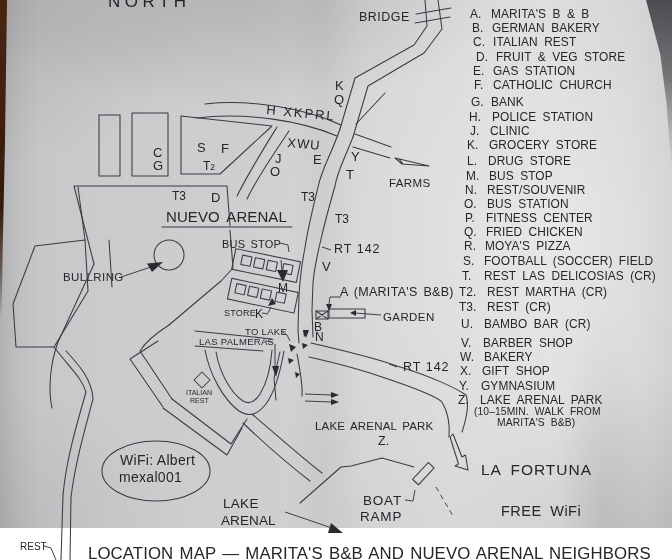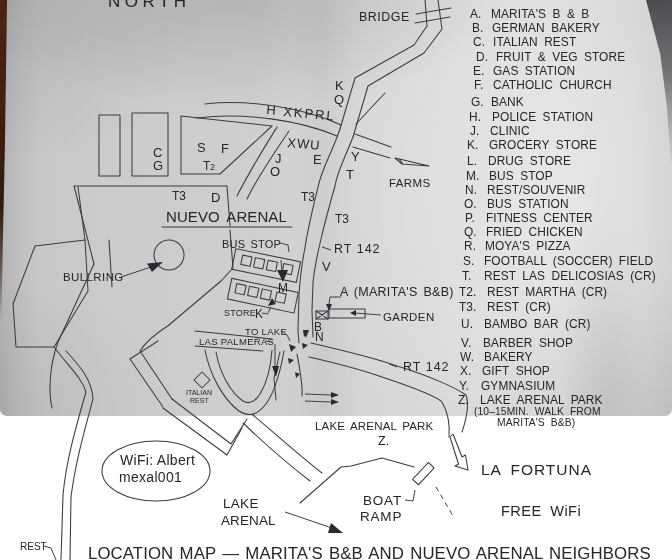--- a/index.html
+++ b/index.html
@@ -1,28 +1,27 @@
 <!DOCTYPE html>
 <html><head>
 <meta charset="utf-8">
 <style>
 html,body{margin:0;padding:0;}
 body{width:672px;height:560px;overflow:hidden;font-family:"Liberation Sans",sans-serif;}
-#photo{position:relative;width:672px;height:416px;
+#photo{position:relative;width:672px;height:528px;
 background:
  radial-gradient(ellipse 450px 520px at 84% 45%, rgba(255,255,255,0.40), rgba(255,255,255,0) 72%),
  radial-gradient(ellipse 380px 150px at 35% 0%, rgba(50,50,56,0.16), rgba(0,0,0,0) 72%),
  radial-gradient(ellipse 280px 220px at 0% 0%, rgba(40,40,44,0.12), rgba(0,0,0,0) 75%),
  radial-gradient(ellipse 300px 220px at 100% 100%, rgba(40,40,44,0.11), rgba(0,0,0,0) 72%),
  radial-gradient(ellipse 260px 200px at 0% 100%, rgba(40,40,44,0.08), rgba(0,0,0,0) 70%),
  radial-gradient(ellipse 60px 280px at 90% 97%, rgba(40,40,44,0.10), rgba(0,0,0,0) 75%),
  linear-gradient(90deg, rgba(60,60,64,0.14) 0px, rgba(60,60,64,0.05) 18px, rgba(0,0,0,0) 40px),
  linear-gradient(90deg, rgba(0,0,0,0) 43%, rgba(0,0,0,0.04) 48%, rgba(0,0,0,0) 54%),
  linear-gradient(90deg, #c5c5c7 0%, #cbcbcd 15%, #cfcfd1 40%, #d5d5d7 65%, #d8d8da 82%, #d0d0d2 94%, #c6c6c8 100%);
-border-radius: 7px;
 }
 svg{position:absolute;left:0;top:0;}
 #tableedge{position:absolute;left:0;top:0;width:9px;height:320px;
 background:linear-gradient(180deg,#492413 0%,#40200f 35%,#331a0c 65%,rgba(46,24,14,0.55) 85%,rgba(46,24,14,0) 100%);
 clip-path:polygon(0 0,78% 0,55% 45%,30% 78%,18% 100%,0 100%);}
 #tr-shadow{position:absolute;right:0;top:0;width:26px;height:170px;
 background:linear-gradient(180deg,rgba(70,68,72,0.95) 0%,rgba(78,76,80,0.70) 45%,rgba(88,86,90,0.30) 75%,rgba(90,88,92,0) 100%);
 clip-path:polygon(100% 0,0 0,55% 32%,80% 62%,92% 88%,100% 100%);}
 text{fill:#26262a;}
 .rd{stroke:#3a3a40;stroke-width:1.05;fill:none;stroke-linecap:round;stroke-linejoin:round;}

